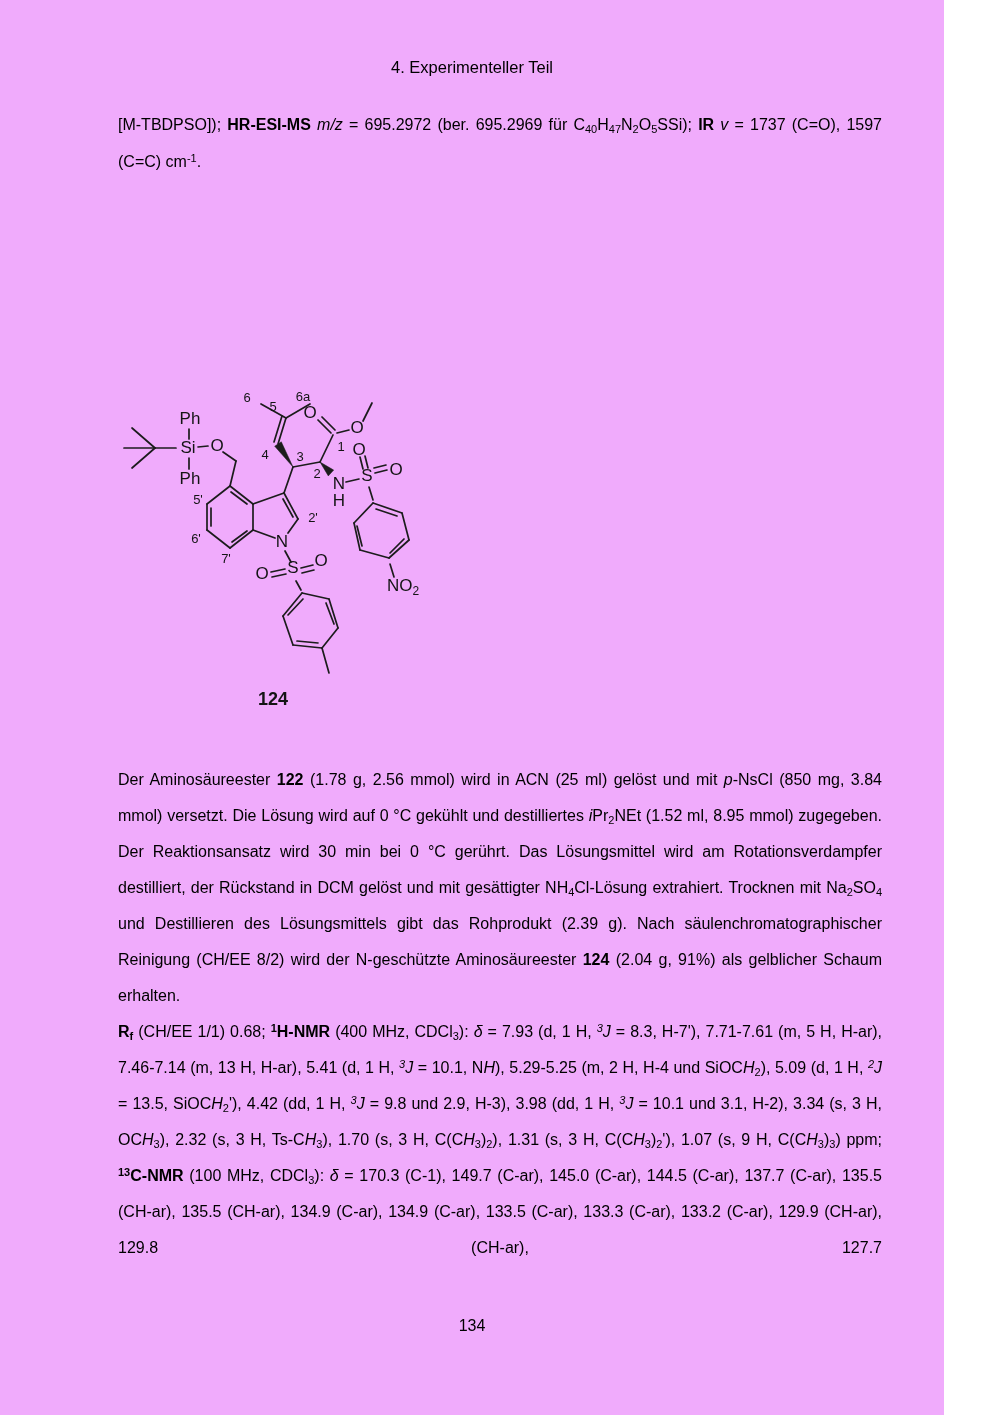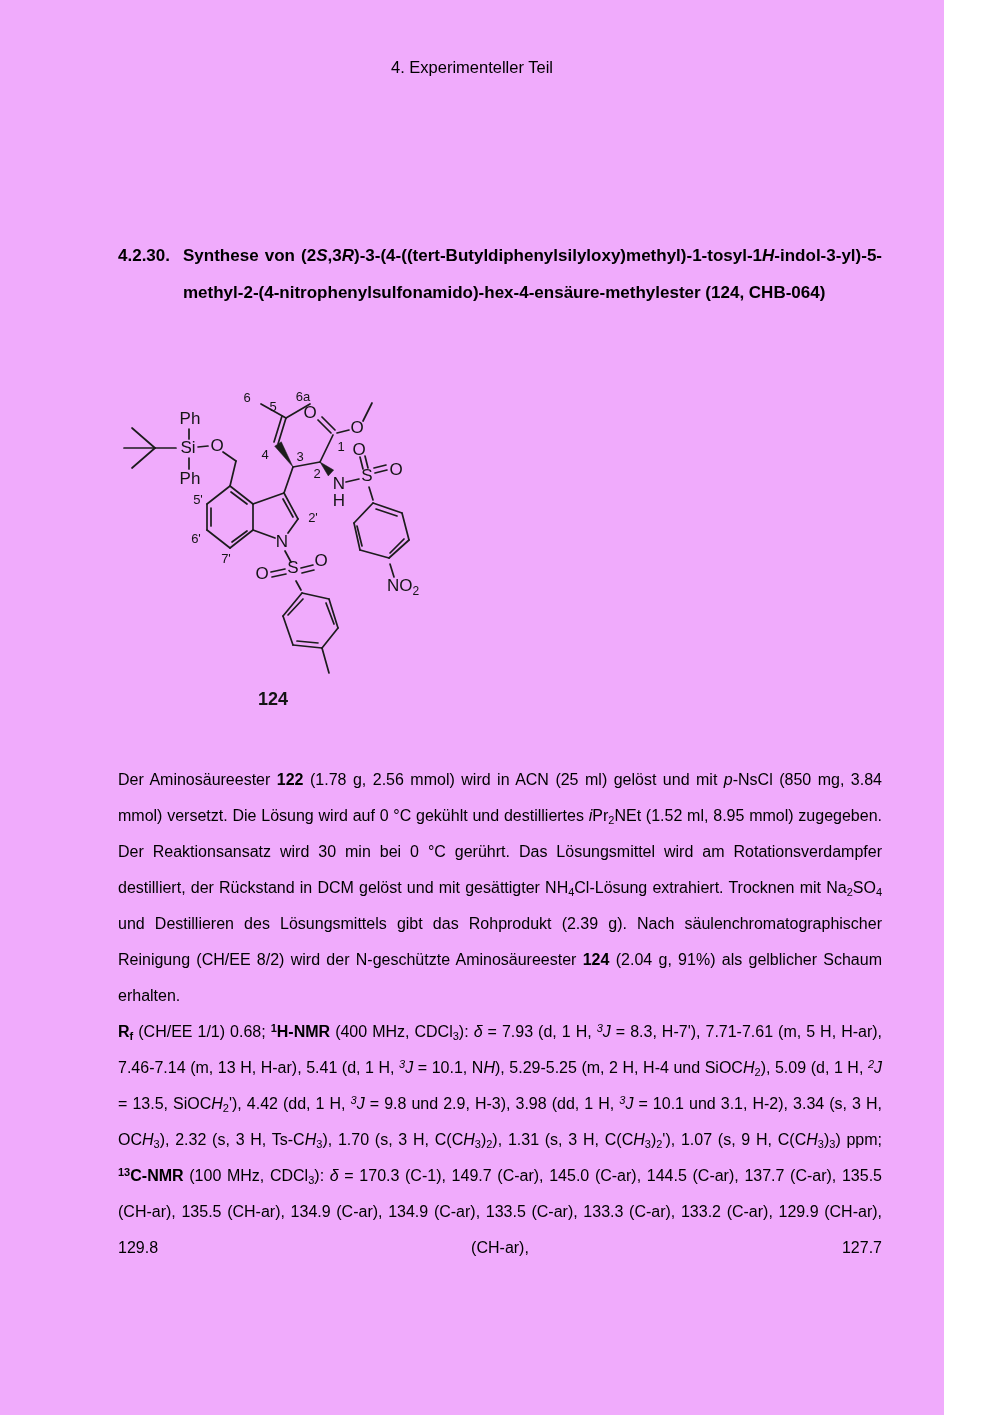--- a/index.html
+++ b/index.html
@@ -59,25 +59,22 @@
   svg polygon { fill: #1c1c1c; stroke: #1c1c1c; stroke-width: 0.5; }
   svg text { font-family: "Liberation Sans", sans-serif; fill: #141414; }
 </style>
 </head>
 <body>
 
 <div class="page">
 
   <div class="running-header">4. Experimenteller Teil</div>
 
+  <div class="para intro">[M-TBDPSO]); <b>HR-ESI-MS</b> <i>m/z</i> = 695.2972 (ber. 695.2969 für C<sub>40</sub>H<sub>47</sub>N<sub>2</sub>O<sub>5</sub>SSi); <b>IR</b> <i>v</i> = 1737 (C=O), 1597 (C=C) cm<sup>-1</sup>.</div>
 
-  <div class="heading">
-    <div class="h-num">4.2.30.</div>
-    <div class="h-text">Synthese von (2<i>S</i>,3<i>R</i>)-3-(4-((tert-Butyldiphenylsilyloxy)methyl)-1-tosyl-1<i>H</i>-indol-3-yl)-5-methyl-2-(4-nitrophenylsulfonamido)-hex-4-ensäure-methylester (124, CHB-064)</div>
-  </div>
 
   <svg class="figure" width="390" height="345" viewBox="0 0 390 345">
     <g>
       <line x1="14" y1="76" x2="45" y2="76"></line>
       <line x1="45" y1="76" x2="22" y2="56"></line>
       <line x1="45" y1="76" x2="22" y2="96"></line>
       <line x1="45" y1="76" x2="66" y2="76"></line>
       <line x1="79" y1="57" x2="79" y2="67"></line>
       <line x1="79" y1="86" x2="79" y2="97"></line>
       <line x1="88" y1="75" x2="98" y2="74"></line>
@@ -179,14 +176,15 @@
       <text x="152" y="207" font-size="17" text-anchor="middle">O</text>
       <text x="211" y="194" font-size="17" text-anchor="middle">O</text>
       <text x="163" y="333" font-size="18" text-anchor="middle" font-weight="bold">124</text>
     </svg>
 
   <div class="maintext">
     <div class="para">Der Aminosäureester <b>122</b> (1.78 g, 2.56 mmol) wird in ACN (25 ml) gelöst und mit <i>p</i>-NsCl (850 mg, 3.84 mmol) versetzt. Die Lösung wird auf 0 °C gekühlt und destilliertes <i>i</i>Pr<sub>2</sub>NEt (1.52 ml, 8.95 mmol) zugegeben. Der Reaktionsansatz wird 30 min bei 0 °C gerührt. Das Lösungsmittel wird am Rotationsverdampfer destilliert, der Rückstand in DCM gelöst und mit gesättigter NH<sub>4</sub>Cl-Lösung extrahiert. Trocknen mit Na<sub>2</sub>SO<sub>4</sub> und Destillieren des Lösungsmittels gibt das Rohprodukt (2.39 g). Nach säulenchromatographischer Reinigung (CH/EE 8/2) wird der N-geschützte Aminosäureester <b>124</b> (2.04 g, 91%) als gelblicher Schaum erhalten.</div>
     <div class="para last-justify"><b>R<sub>f</sub></b> (CH/EE 1/1) 0.68; <b><sup>1</sup>H-NMR</b> (400 MHz, CDCl<sub>3</sub>): <i>δ</i> = 7.93 (d, 1 H, <sup><i>3</i></sup><i>J</i> = 8.3, H-7'), 7.71-7.61 (m, 5 H, H-ar), 7.46-7.14 (m, 13 H, H-ar), 5.41 (d, 1 H, <sup><i>3</i></sup><i>J</i> = 10.1, N<i>H</i>), 5.29-5.25 (m, 2 H, H-4 und SiOC<i>H</i><sub>2</sub>), 5.09 (d, 1 H, <sup><i>2</i></sup><i>J</i> = 13.5, SiOC<i>H</i><sub>2</sub>'), 4.42 (dd, 1 H, <sup><i>3</i></sup><i>J</i> = 9.8 und 2.9, H-3), 3.98 (dd, 1 H, <sup><i>3</i></sup><i>J</i> = 10.1 und 3.1, H-2), 3.34 (s, 3 H, OC<i>H</i><sub>3</sub>), 2.32 (s, 3 H, Ts-C<i>H</i><sub>3</sub>), 1.70 (s, 3 H, C(C<i>H</i><sub>3</sub>)<sub>2</sub>), 1.31 (s, 3 H, C(C<i>H</i><sub>3</sub>)<sub>2</sub>'), 1.07 (s, 9 H, C(C<i>H</i><sub>3</sub>)<sub>3</sub>) ppm; <b><sup>13</sup>C-NMR</b> (100 MHz, CDCl<sub>3</sub>): <i>δ</i> = 170.3 (C-1), 149.7 (C-ar), 145.0 (C-ar), 144.5 (C-ar), 137.7 (C-ar), 135.5 (CH-ar), 135.5 (CH-ar), 134.9 (C-ar), 134.9 (C-ar), 133.5 (C-ar), 133.3 (C-ar), 133.2 (C-ar), 129.9 (CH-ar), 129.8 (CH-ar), 127.7</div>
   </div>
 
+  <div class="page-number">134</div>
 
 </div>
 
 </body></html>

